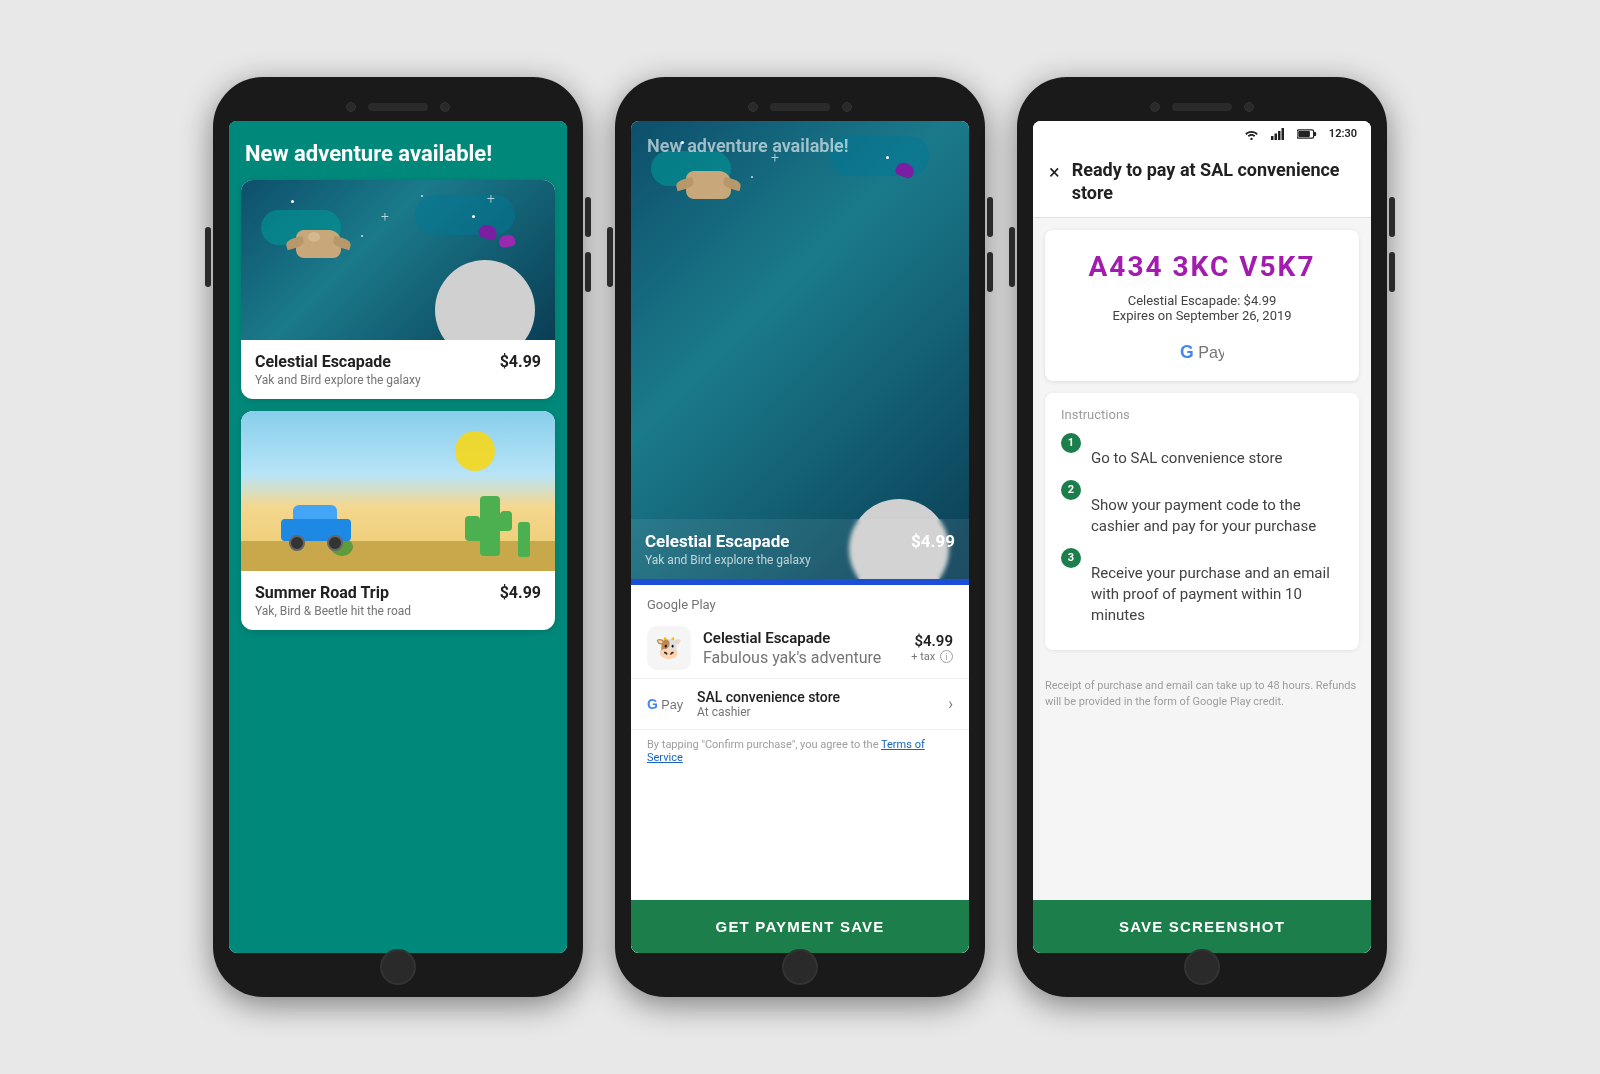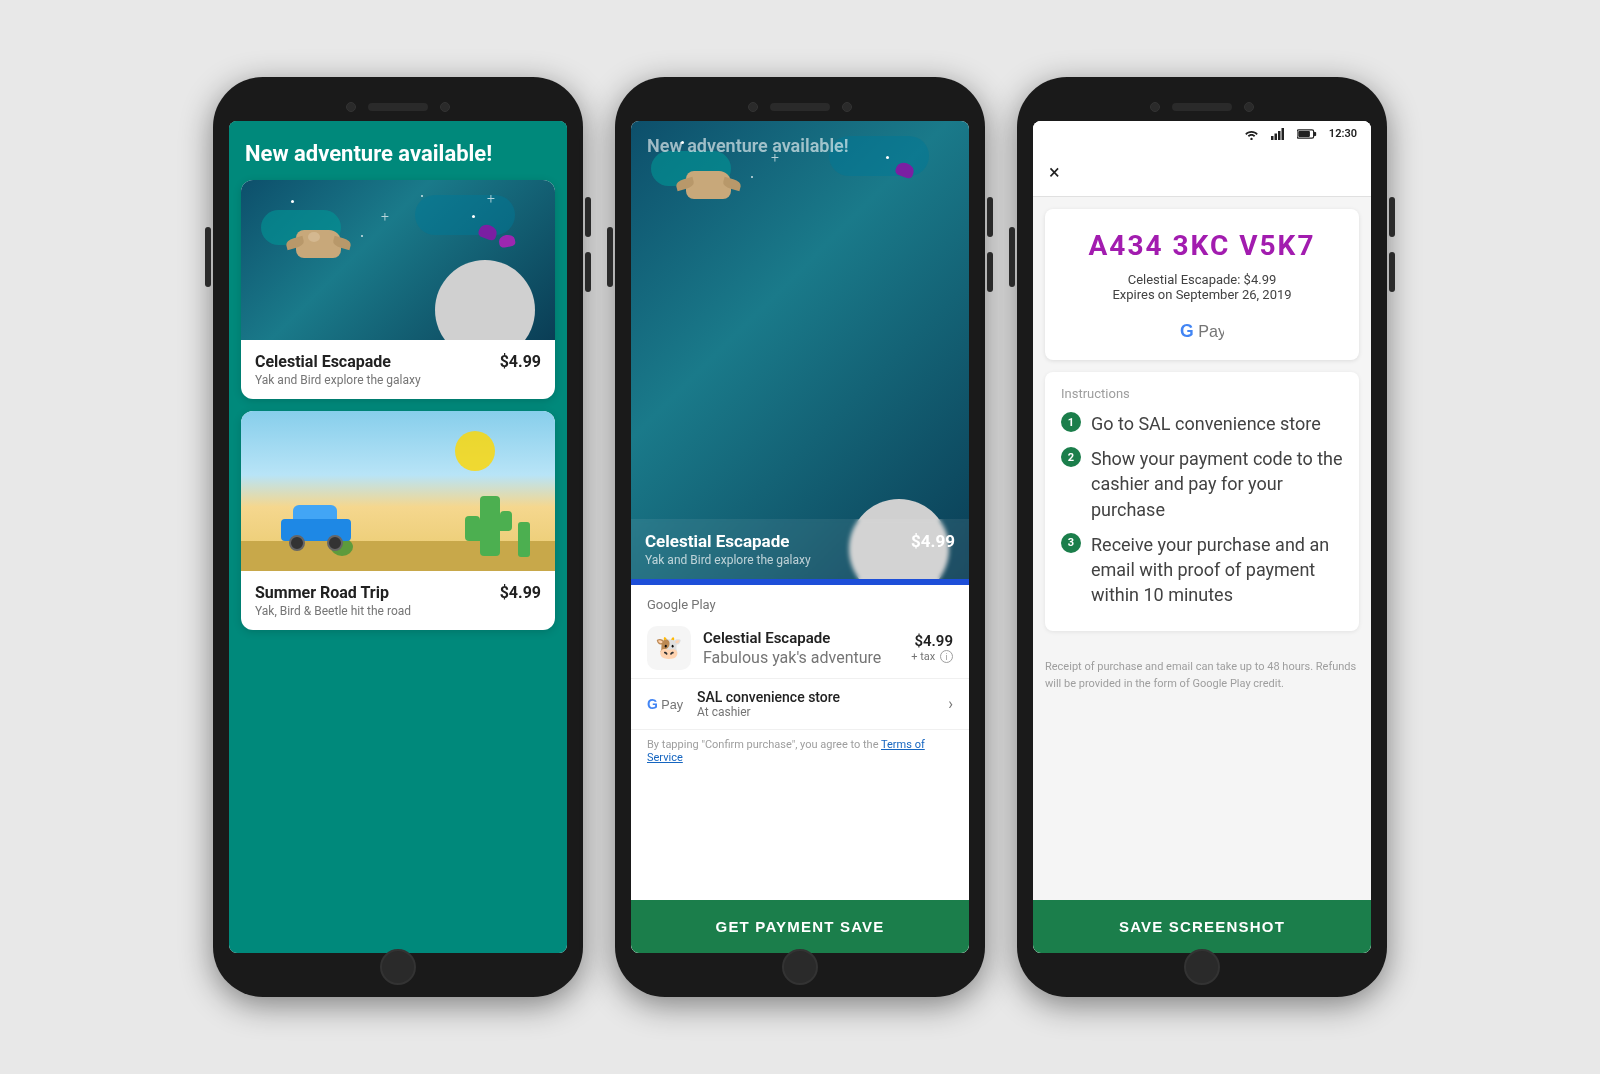--- a/index.html
+++ b/index.html
@@ -512,23 +512,24 @@
       color: #fff;
       font-size: 11px;
       font-weight: 700;
       display: flex;
       align-items: center;
       justify-content: center;
       flex-shrink: 0;
       margin-top: 1px;
     }
     .instruction-text {
-      font-size: 18px;
+      font-size: 15px;
       color: #424242;
       line-height: 1.4;
+      margin-top: 16px;
     }
     .disclaimer-text {
       font-size: 11px;
       color: #9e9e9e;
       margin: 16px 12px 10px;
       line-height: 1.5;
     }
     .save-screenshot-btn {
       background: #1B7E4B;
       color: #fff;
@@ -756,20 +757,21 @@
 
         <svg width="20" height="12" viewBox="0 0 24 12">
           <rect x="0" y="1" width="20" height="10" rx="2" stroke="#212121" stroke-width="1.5" fill="none"></rect>
           <rect x="1.5" y="2.5" width="14" height="7" rx="1" fill="#212121"></rect>
           <rect x="20" y="3.5" width="3" height="5" rx="1" fill="#212121"></rect>
         </svg>
         <span>12:30</span>
       </div>
       <div class="screen3-header">
         <span class="close-btn">×</span>
+        <div class="screen3-title">Ready to pay at SAL convenience store</div>
       </div>
       <div class="payment-code-card">
         <div class="payment-code-number">A434 3KC V5K7</div>
         <div class="code-details">
           <div class="item-name">Celestial Escapade: $4.99</div>
           <div class="expires">Expires on September 26, 2019</div>
         </div>
         <div class="gpay-badge">
           <svg width="44" height="20" viewBox="0 0 60 26">
             <text x="0" y="22" font-family="Arial" font-size="24" font-weight="bold">

